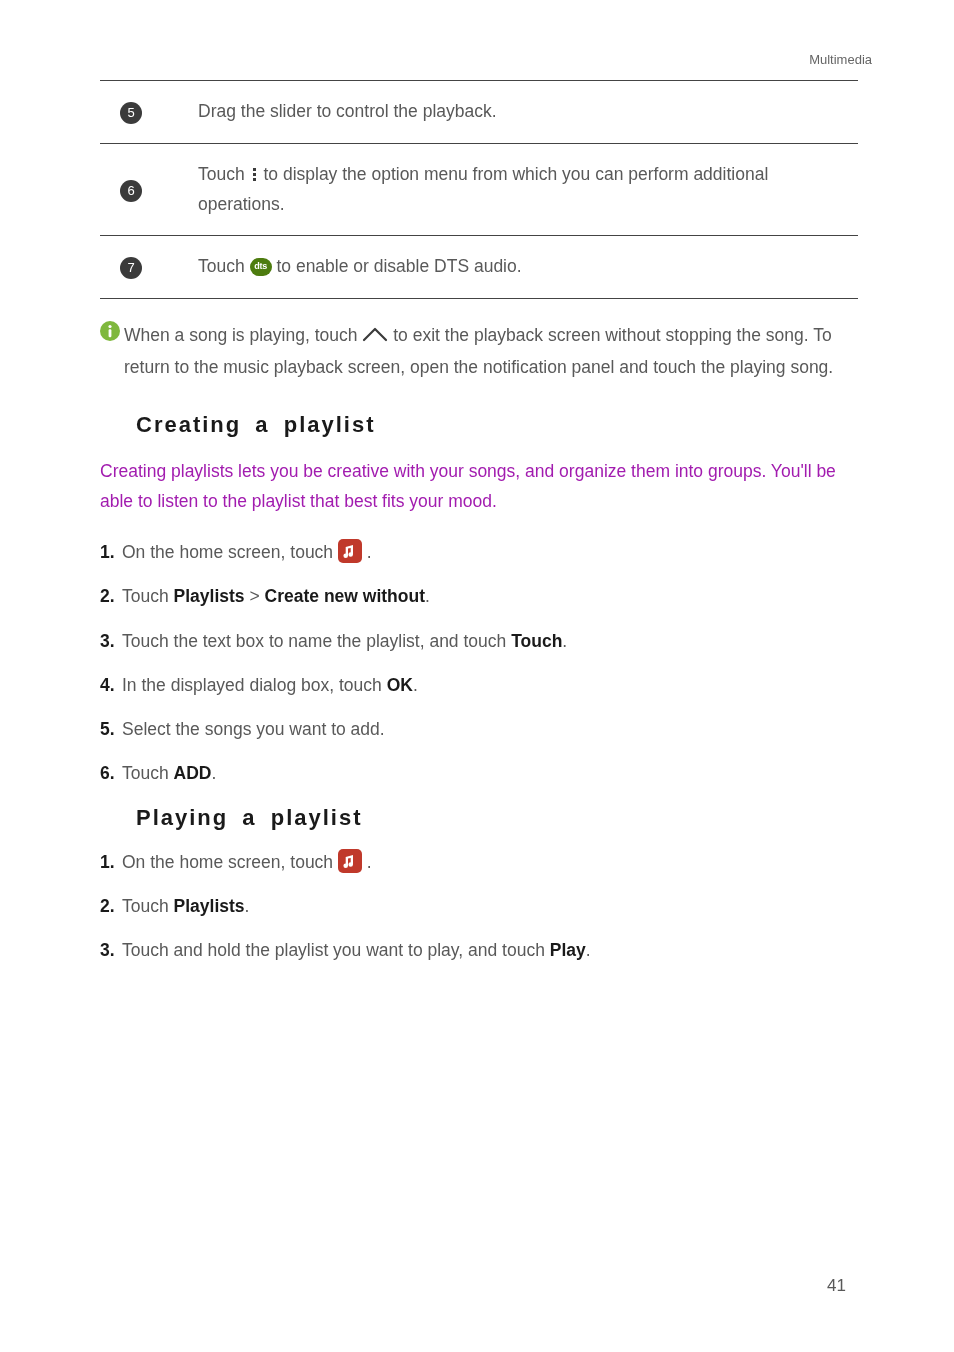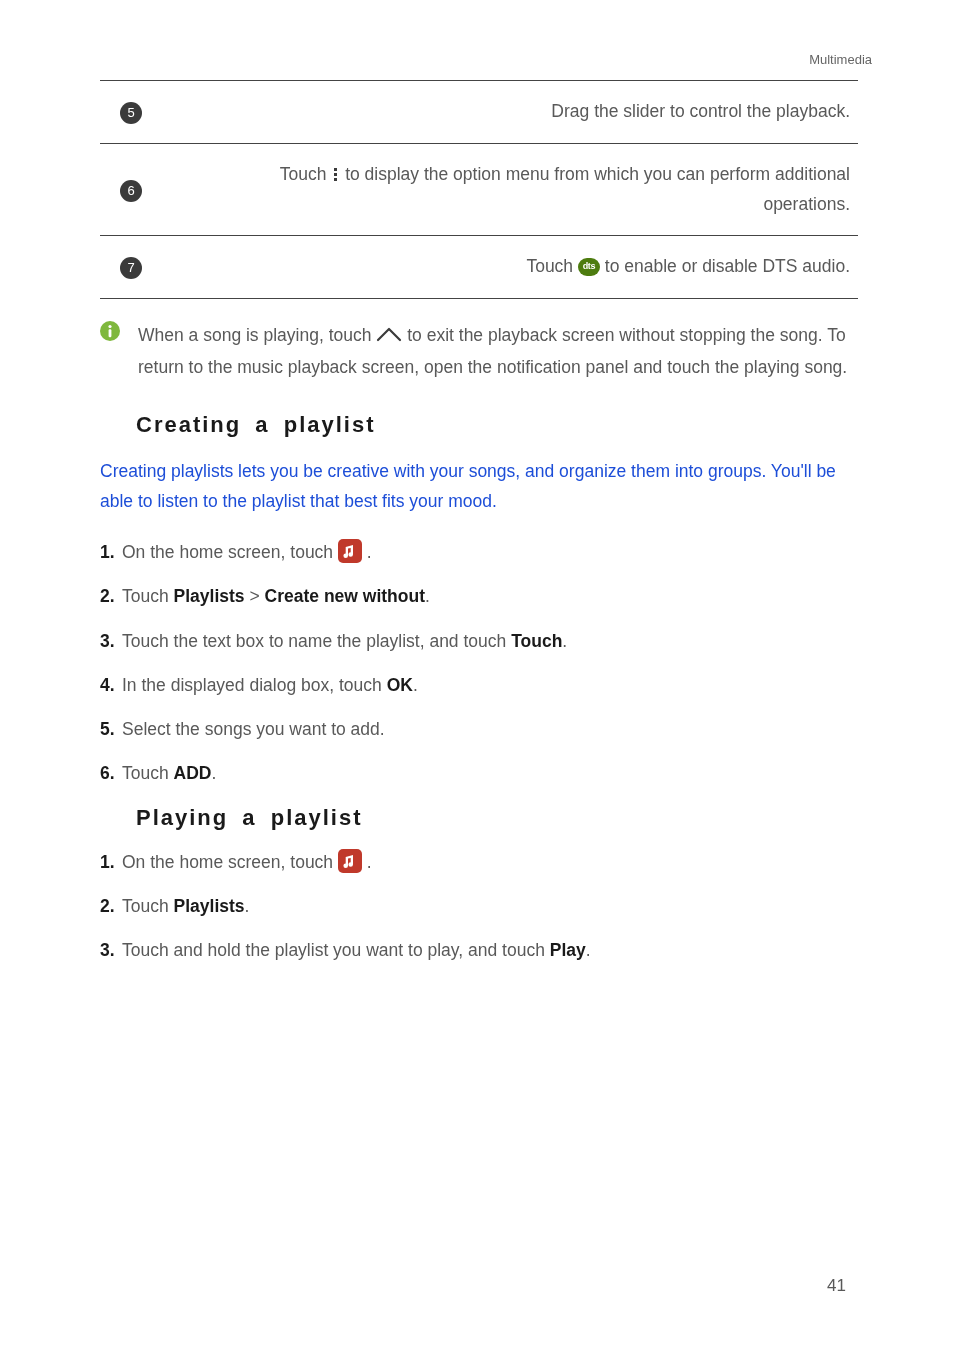--- a/index.html
+++ b/index.html
@@ -27,21 +27,20 @@
     margin-top: 28px;
   }
   table.controls td {
     border-top: 1px solid #444;
     border-bottom: 1px solid #444;
     padding: 16px 8px;
     vertical-align: middle;
     font-size: 17.5px;
     color: #595959;
     line-height: 1.7;
-    text-align: right;
   }
   table.controls td.num {
     width: 90px;
     text-align: left;
     vertical-align: middle;
     padding-left: 20px;
   }
   .circle-num {
     display: inline-flex;
     align-items: center;
@@ -51,21 +50,21 @@
     border-radius: 50%;
     background: #3b3b3b;
     color: #fff;
     font-size: 13px;
     font-weight: 400;
   }
   .info-block {
     display: flex;
     margin-top: 20px;
     margin-bottom: 28px;
-    gap: 18px;
+    gap: 4px;
   }
   .info-icon {
     flex: 0 0 auto;
     width: 20px;
     height: 20px;
     margin-top: 2px;
   }
   .info-text {
     font-size: 17.5px;
     color: #595959;
@@ -76,21 +75,21 @@
     font-weight: bold;
     color: #1a1a1a;
     letter-spacing: 2px;
     word-spacing: 6px;
     margin-top: 18px;
     margin-bottom: 18px;
     margin-left: 36px;
   }
   p.lead {
     font-size: 17.5px;
-    color: #1d4ed8;
+    color: #a21caf;
     line-height: 1.75;
     margin-bottom: 22px;
   }
   ol.steps {
     list-style: none;
     counter-reset: step;
   }
   ol.steps li {
     font-size: 17.5px;
     color: #595959;

